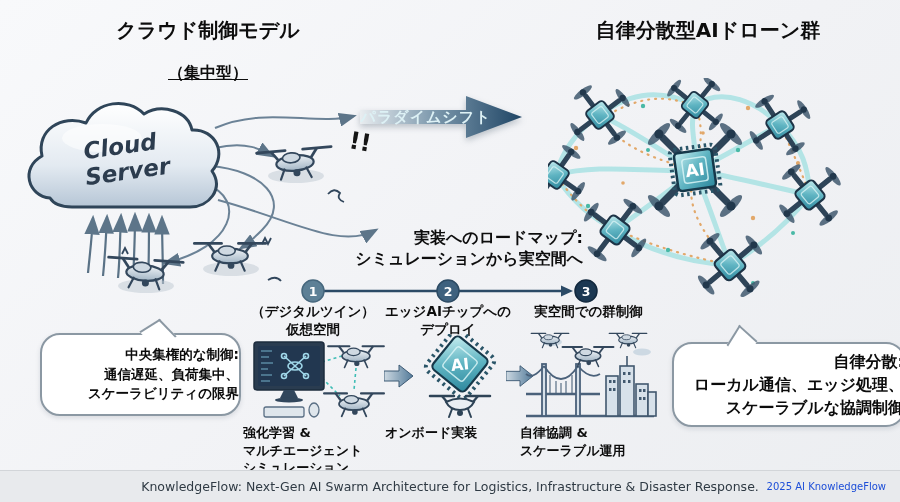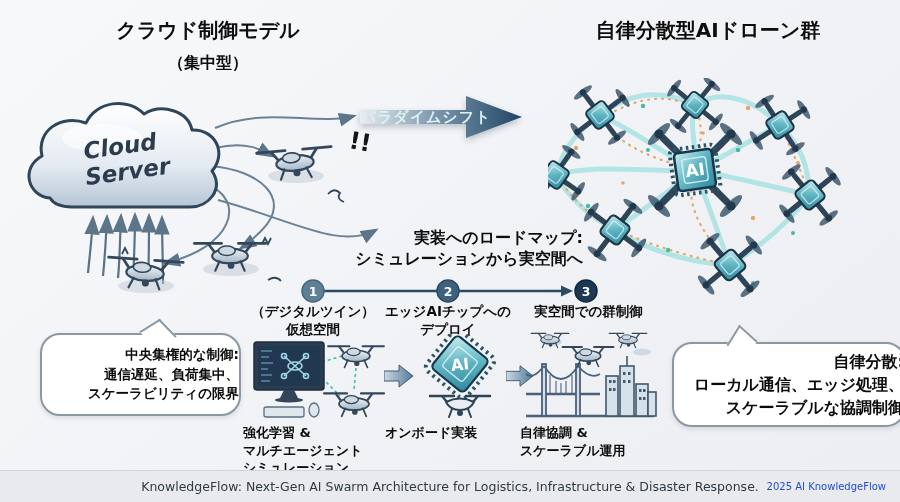--- a/index.html
+++ b/index.html
@@ -2,21 +2,21 @@
 <html><head>
 <meta charset="utf-8">
 <style>
   html,body{margin:0;padding:0;background:#fff;}
   #canvas{position:relative;width:900px;height:502px;overflow:hidden;
     background:linear-gradient(140deg,#f8f9fb 0%,#f1f2f5 55%,#eceef1 100%);
     font-family:"DejaVu Sans",sans-serif;color:#101010;}
   .abs{position:absolute;}
   .title{font-weight:700;text-align:center;line-height:1.25;color:#0d0d0d;}
   .title .main{font-size:20px;display:block;}
-  .title .sub{font-size:16px;display:block;margin-top:10px;}
+  .title .sub{font-size:16px;display:block;margin-top:20px;text-decoration:underline;}
   .roadmap-title{font-weight:700;text-align:right;font-size:16px;line-height:1.3;color:#0d0d0d;}
   .step-title{font-weight:700;text-align:center;font-size:13.5px;line-height:1.3;color:#0d0d0d;}
   .step-caption{font-weight:700;text-align:left;font-size:13px;line-height:1.35;color:#0d0d0d;}
   .bubble{position:absolute;background:#fff;border:2px solid #8b98a3;border-radius:20px;
     display:flex;flex-direction:column;justify-content:center;text-align:right;
     font-weight:700;font-size:13.5px;line-height:1.45;color:#0b0b0b;
     box-shadow:0 2px 5px rgba(50,65,85,.14);}
   .bubble .line{position:relative;z-index:1;}
   .tail{position:absolute;top:-13px;width:22px;height:22px;background:#fff;
     border-left:2px solid #8b98a3;border-top:2px solid #8b98a3;z-index:0;}

